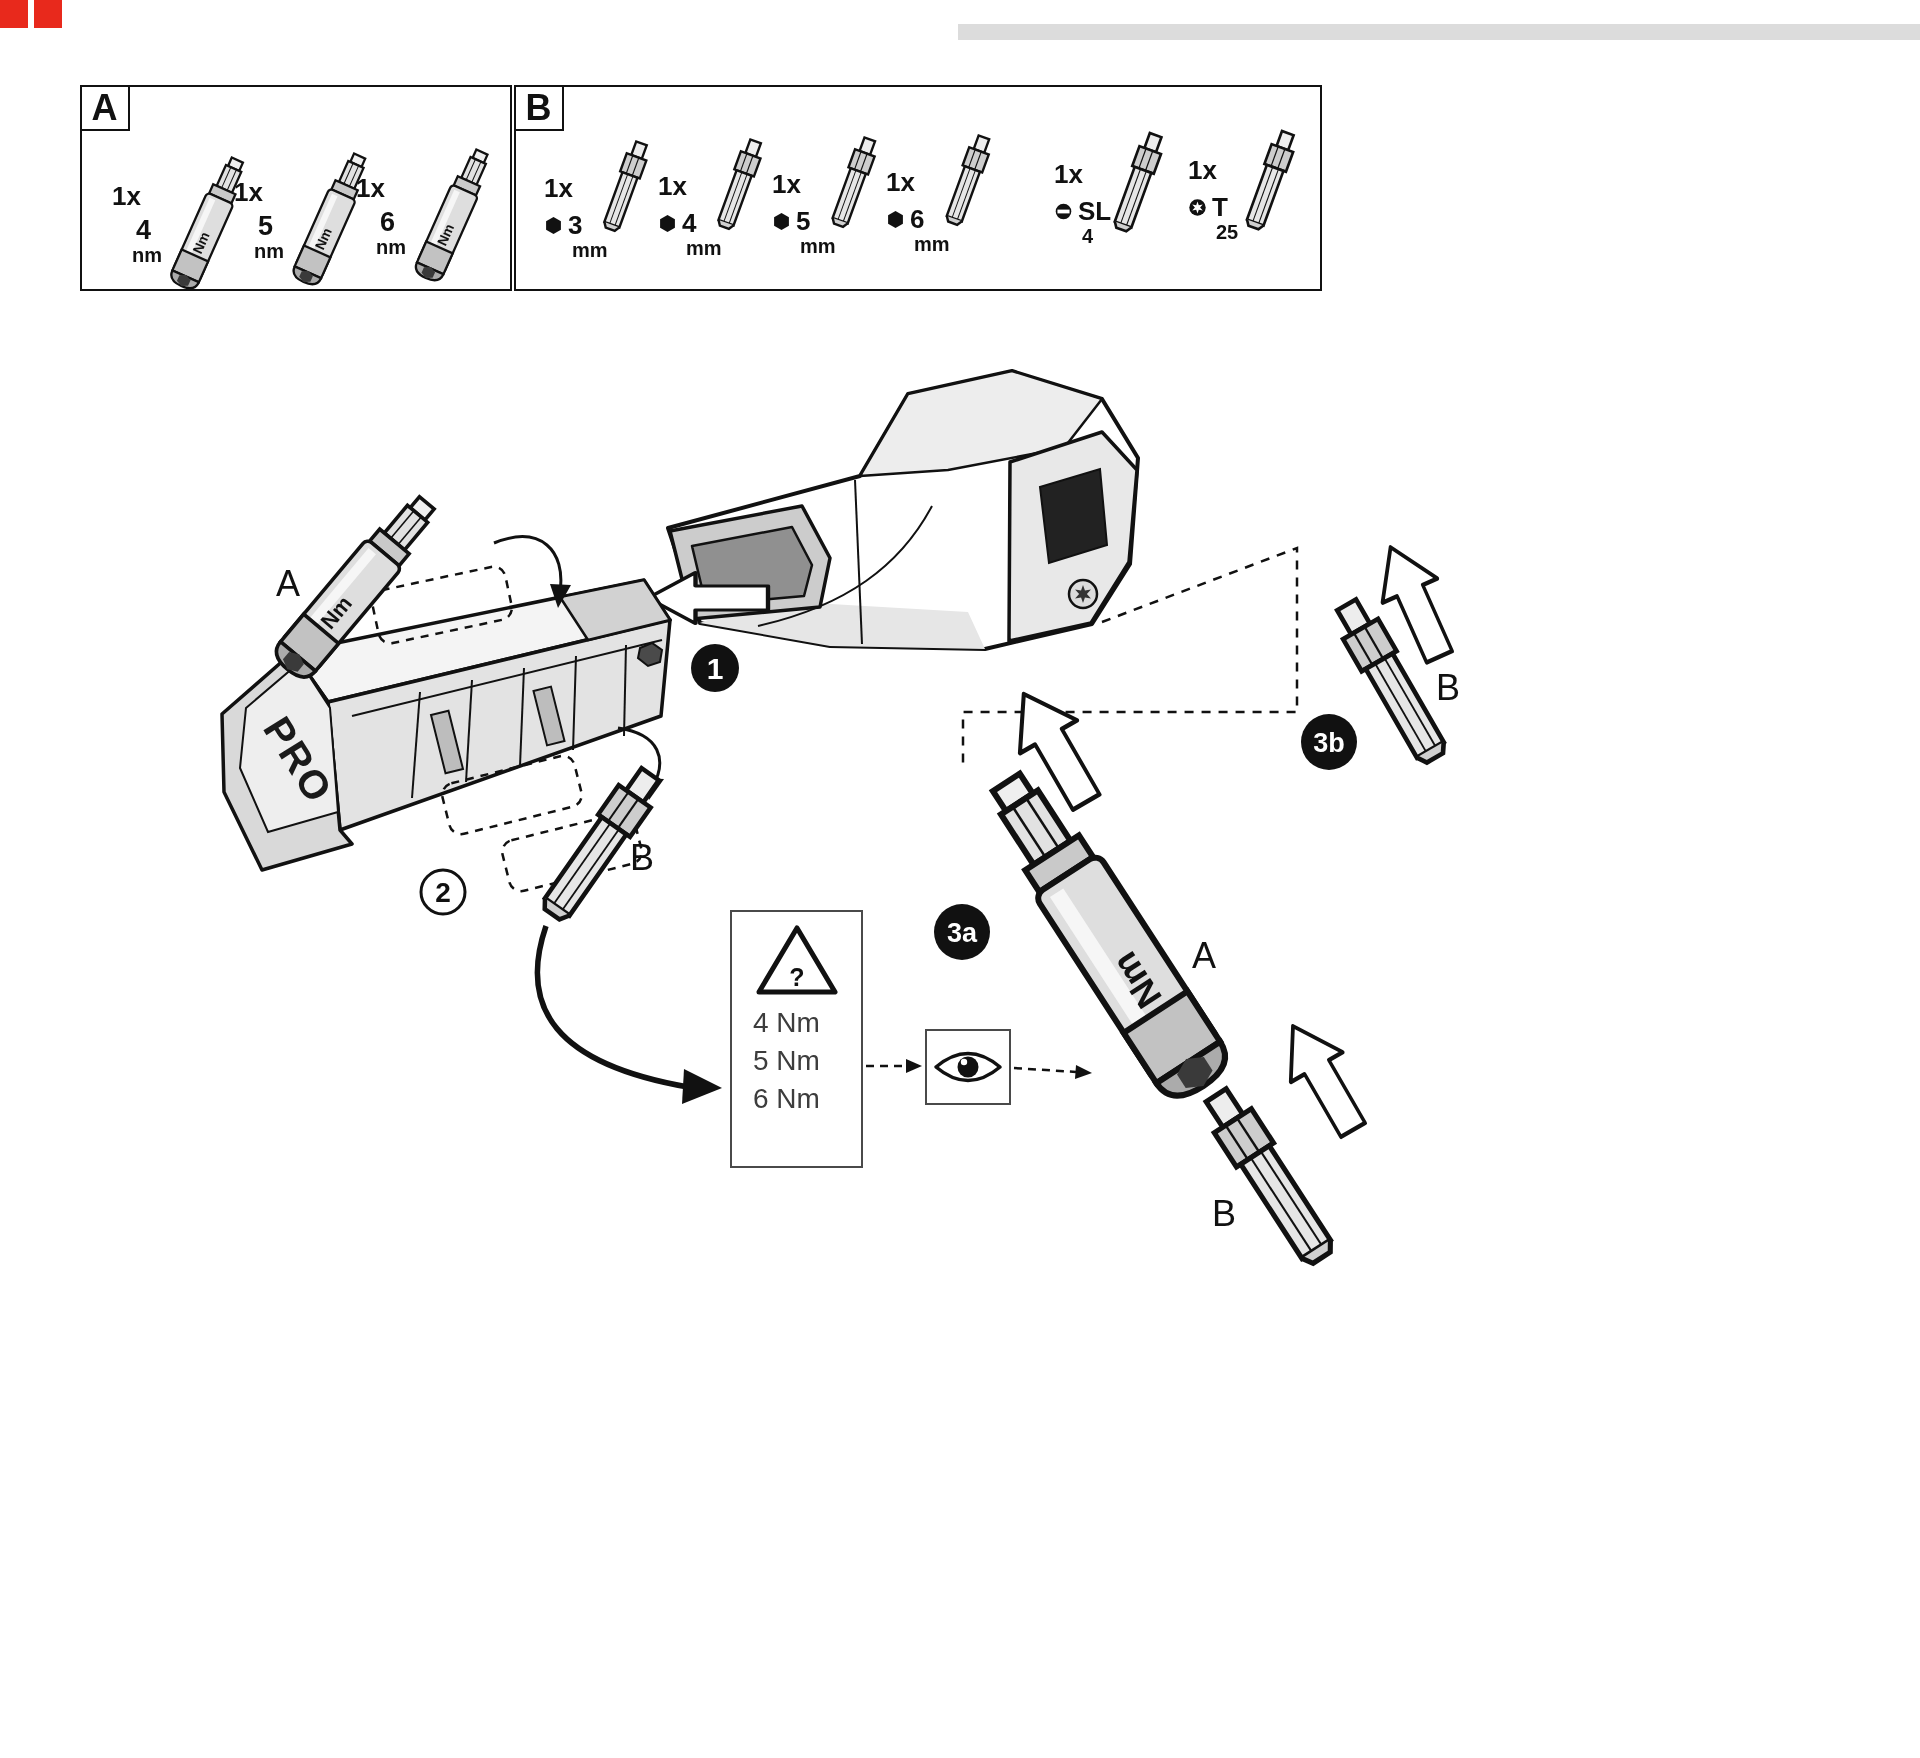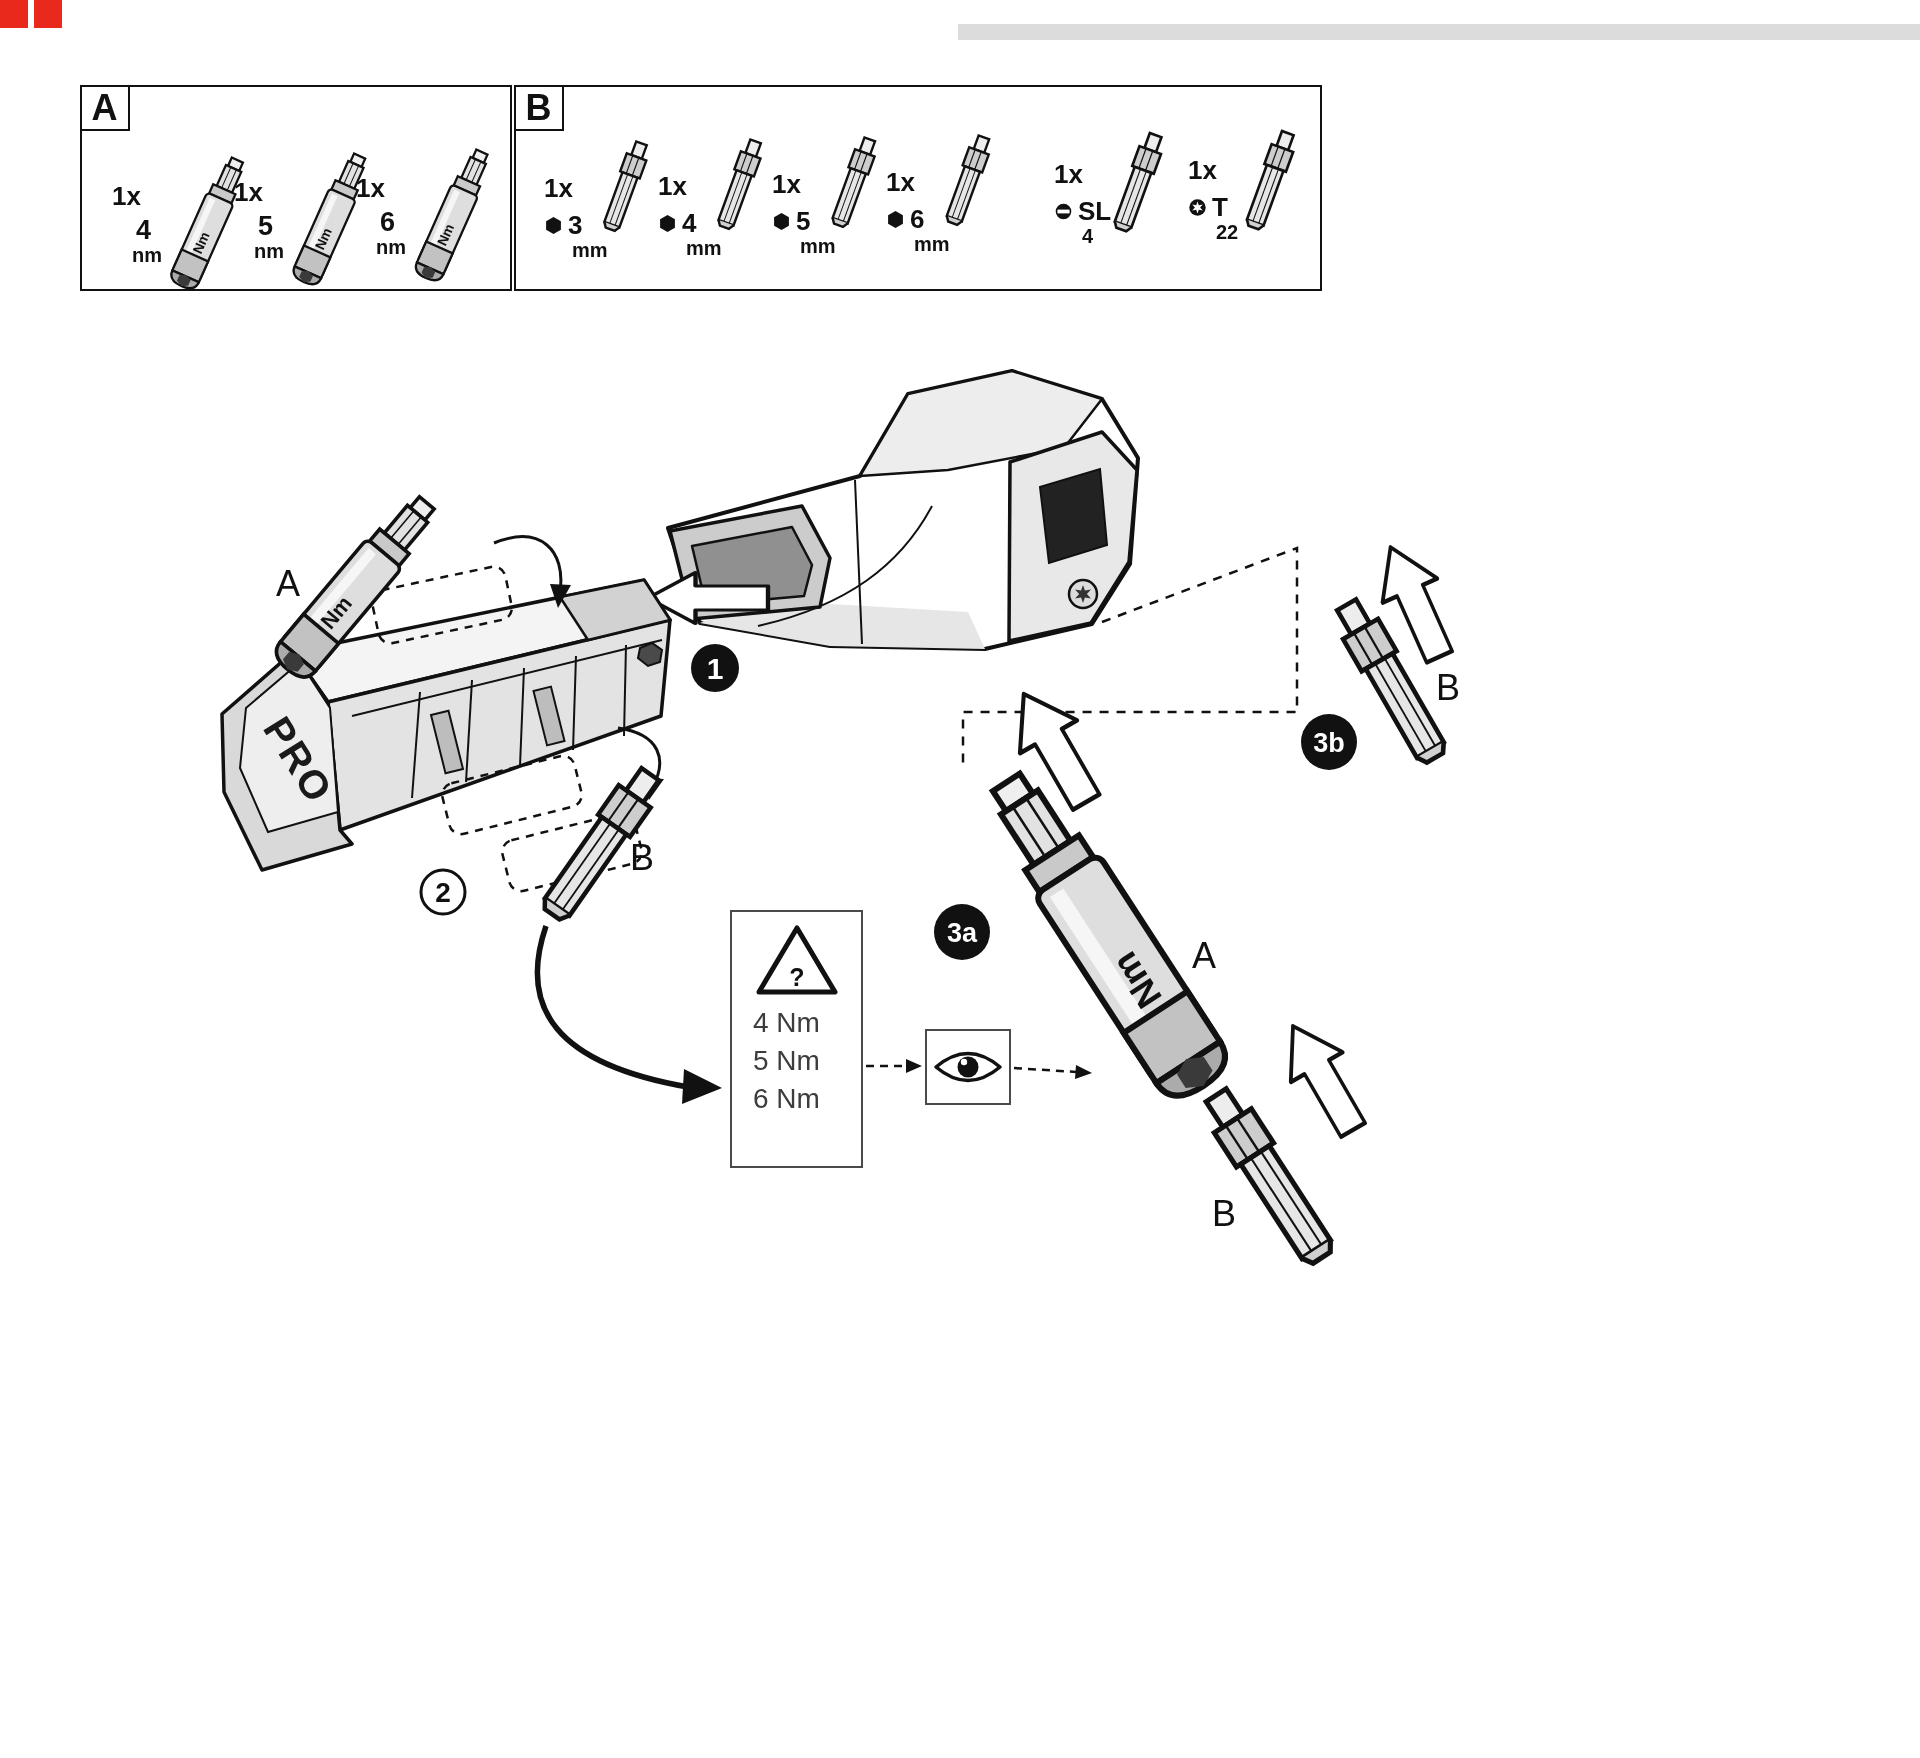--- a/index.html
+++ b/index.html
@@ -288,17 +288,17 @@
 
     <div class="pitem" style="left:672px; top:70px">
       <span class="qty">1x</span>
       <span class="szrow">
         <svg class="sicon" viewBox="-11 -11 22 22">
           <circle r="9.5" fill="#111"></circle>
           <use href="#star6" style="color:#fff"></use>
         </svg>
         <span>T</span>
       </span>
-      <span class="punit2">22</span>
+      <span class="punit2">25</span>
     </div>
   </div>
 
 </div>
 
 </body></html>

